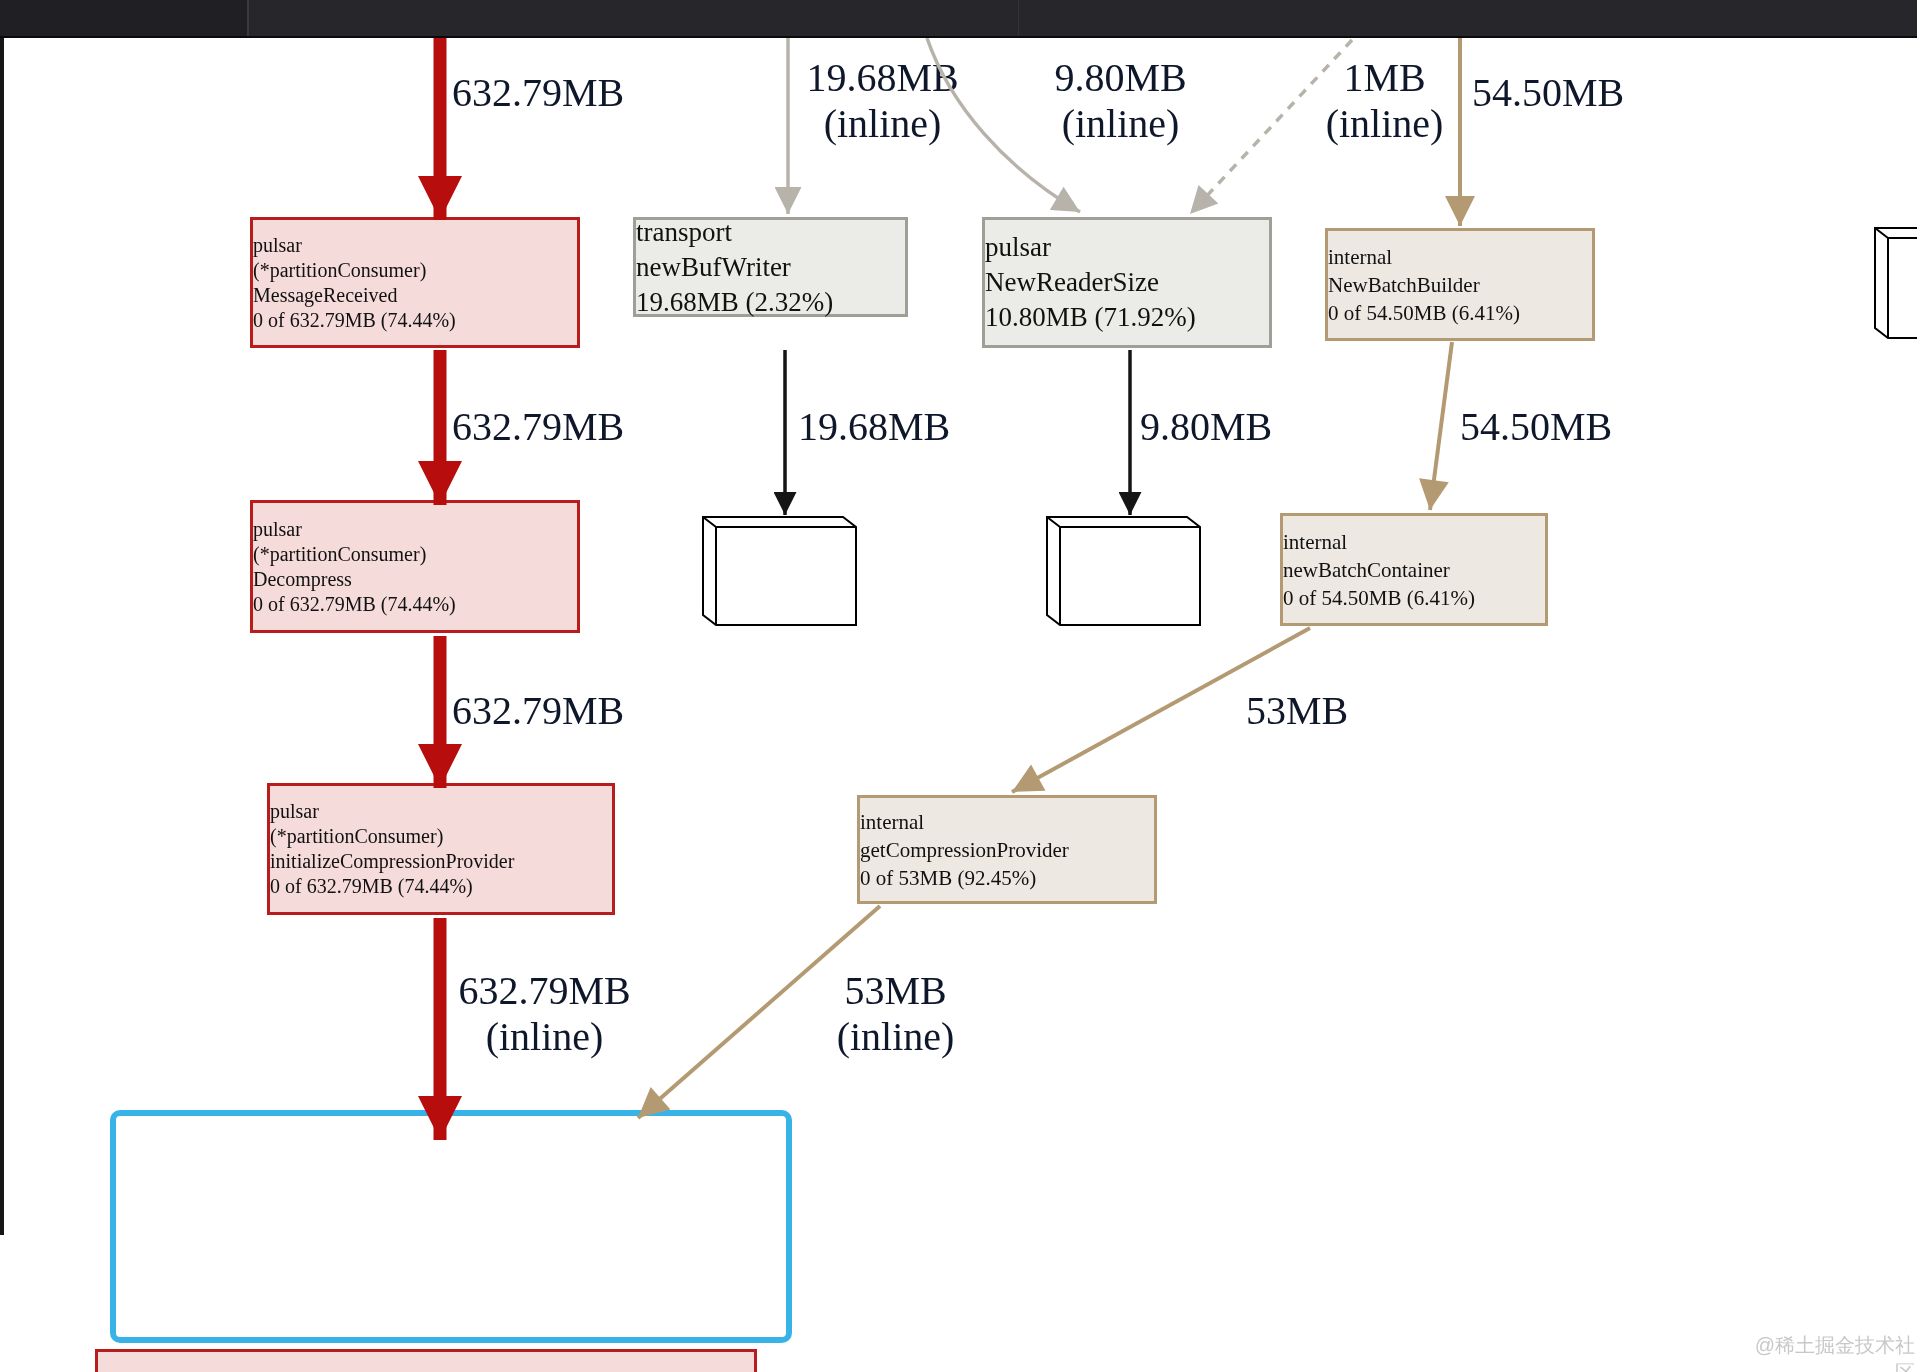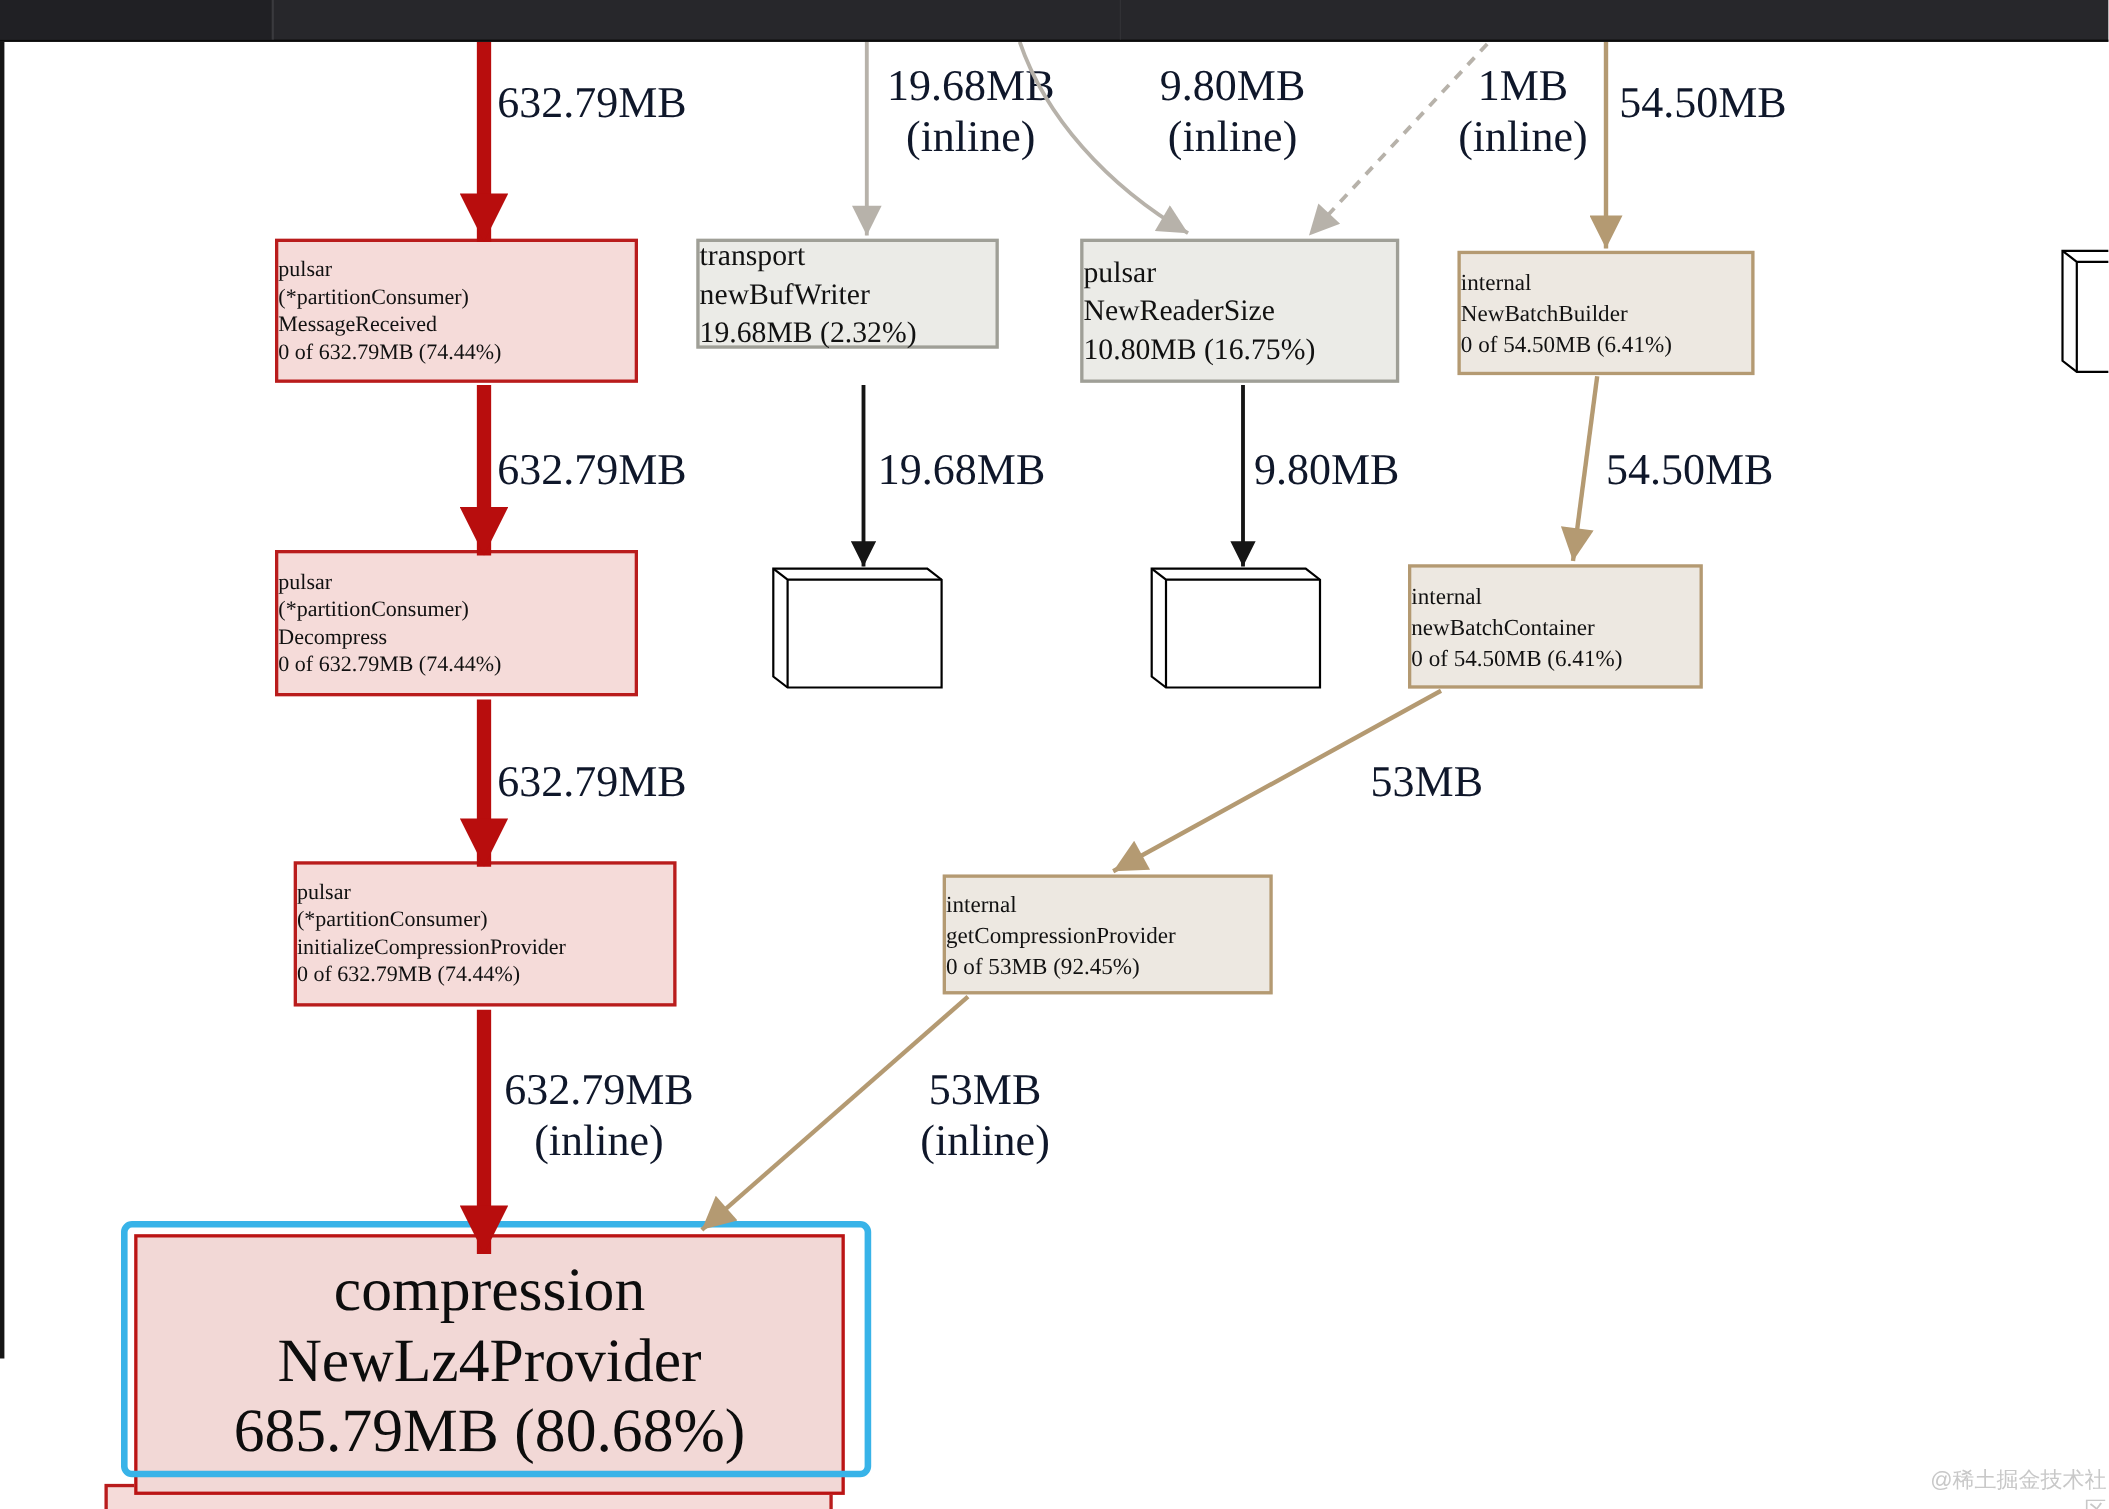--- a/index.html
+++ b/index.html
@@ -128,21 +128,21 @@
   </div>
 
   <div class="node node-gray" style="left:633px;top:217px;width:275px;height:100px;">
     <span>transport</span>
     <span>newBufWriter</span>
     <span>19.68MB (2.32%)</span>
   </div>
   <div class="node node-gray" style="left:982px;top:217px;width:290px;height:131px;">
     <span>pulsar</span>
     <span>NewReaderSize</span>
-    <span>10.80MB (16.75%)</span>
+    <span>10.80MB (71.92%)</span>
   </div>
 
   <div class="node node-tan" style="left:1325px;top:228px;width:270px;height:113px;">
     <span>internal</span>
     <span>NewBatchBuilder</span>
     <span>0 of 54.50MB (6.41%)</span>
   </div>
   <div class="node node-tan" style="left:1280px;top:513px;width:268px;height:113px;">
     <span>internal</span>
     <span>newBatchContainer</span>
@@ -155,25 +155,20 @@
   </div>
 
   <div class="cube-label" style="left:716px;top:527px;width:140px;height:98px;">
     <span>64kB</span>
   </div>
   <div class="cube-label" style="left:1060px;top:527px;width:140px;height:98px;">
     <span>32kB</span>
   </div>
 
   <div id="big-behind"></div>
-  <div id="big-node">
-    <span>compression</span>
-    <span>NewLz4Provider</span>
-    <span>685.79MB (80.68%)</span>
-  </div>
   <div id="big-highlight"></div>
 
   <div class="elabel" style="left:452px;top:70px;">632.79MB</div>
   <div class="elabel center" style="left:790px;top:55px;width:185px;">
     <span style="display:block;">19.68MB</span>
     <span style="display:block;">(inline)</span>
   </div>
   <div class="elabel center" style="left:1028px;top:55px;width:185px;">
     <span style="display:block;">9.80MB</span>
     <span style="display:block;">(inline)</span>

